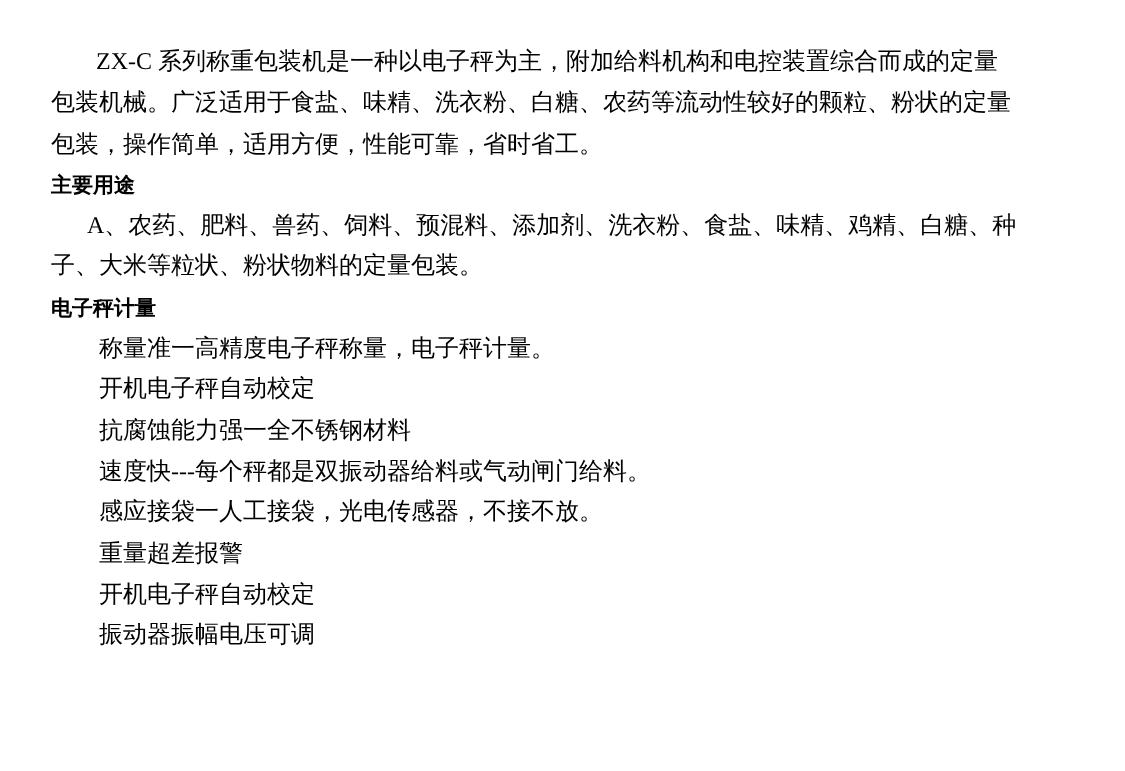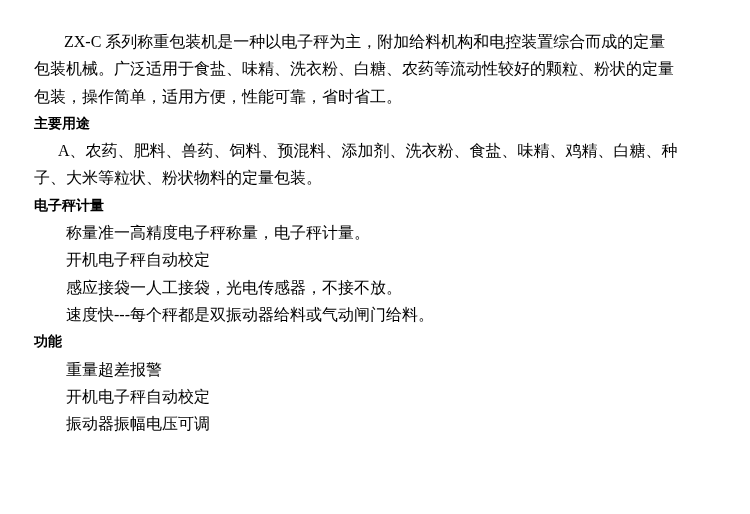--- a/index.html
+++ b/index.html
@@ -54,26 +54,26 @@
 
   <p class="item-ab">A、农药、肥料、兽药、饲料、预混料、添加剂、洗衣粉、食盐、味精、鸡精、白糖、种子、大米等粒状、粉状物料的定量包装。</p>
 
 
   <h2 class="section-heading">电子秤计量</h2>
 
   <p class="item-indent">称量准一高精度电子秤称量，电子秤计量。</p>
 
   <p class="item-indent">开机电子秤自动校定</p>
 
+  <p class="item-indent">抗腐蚀能力强一全不锈钢材料</p>
+
+  <p class="item-indent">速度快---每个秤都是双振动器给料或气动闸门给料。</p>
 
   <p class="item-indent">感应接袋一人工接袋，光电传感器，不接不放。</p>
 
-  <p class="item-indent">速度快---每个秤都是双振动器给料或气动闸门给料。</p>
-
-  <h2 class="section-heading">功能</h2>
 
   <p class="item-indent">重量超差报警</p>
 
   <p class="item-indent">开机电子秤自动校定</p>
 
 
   <p class="item-indent">振动器振幅电压可调</p>
 
 </div>
 

